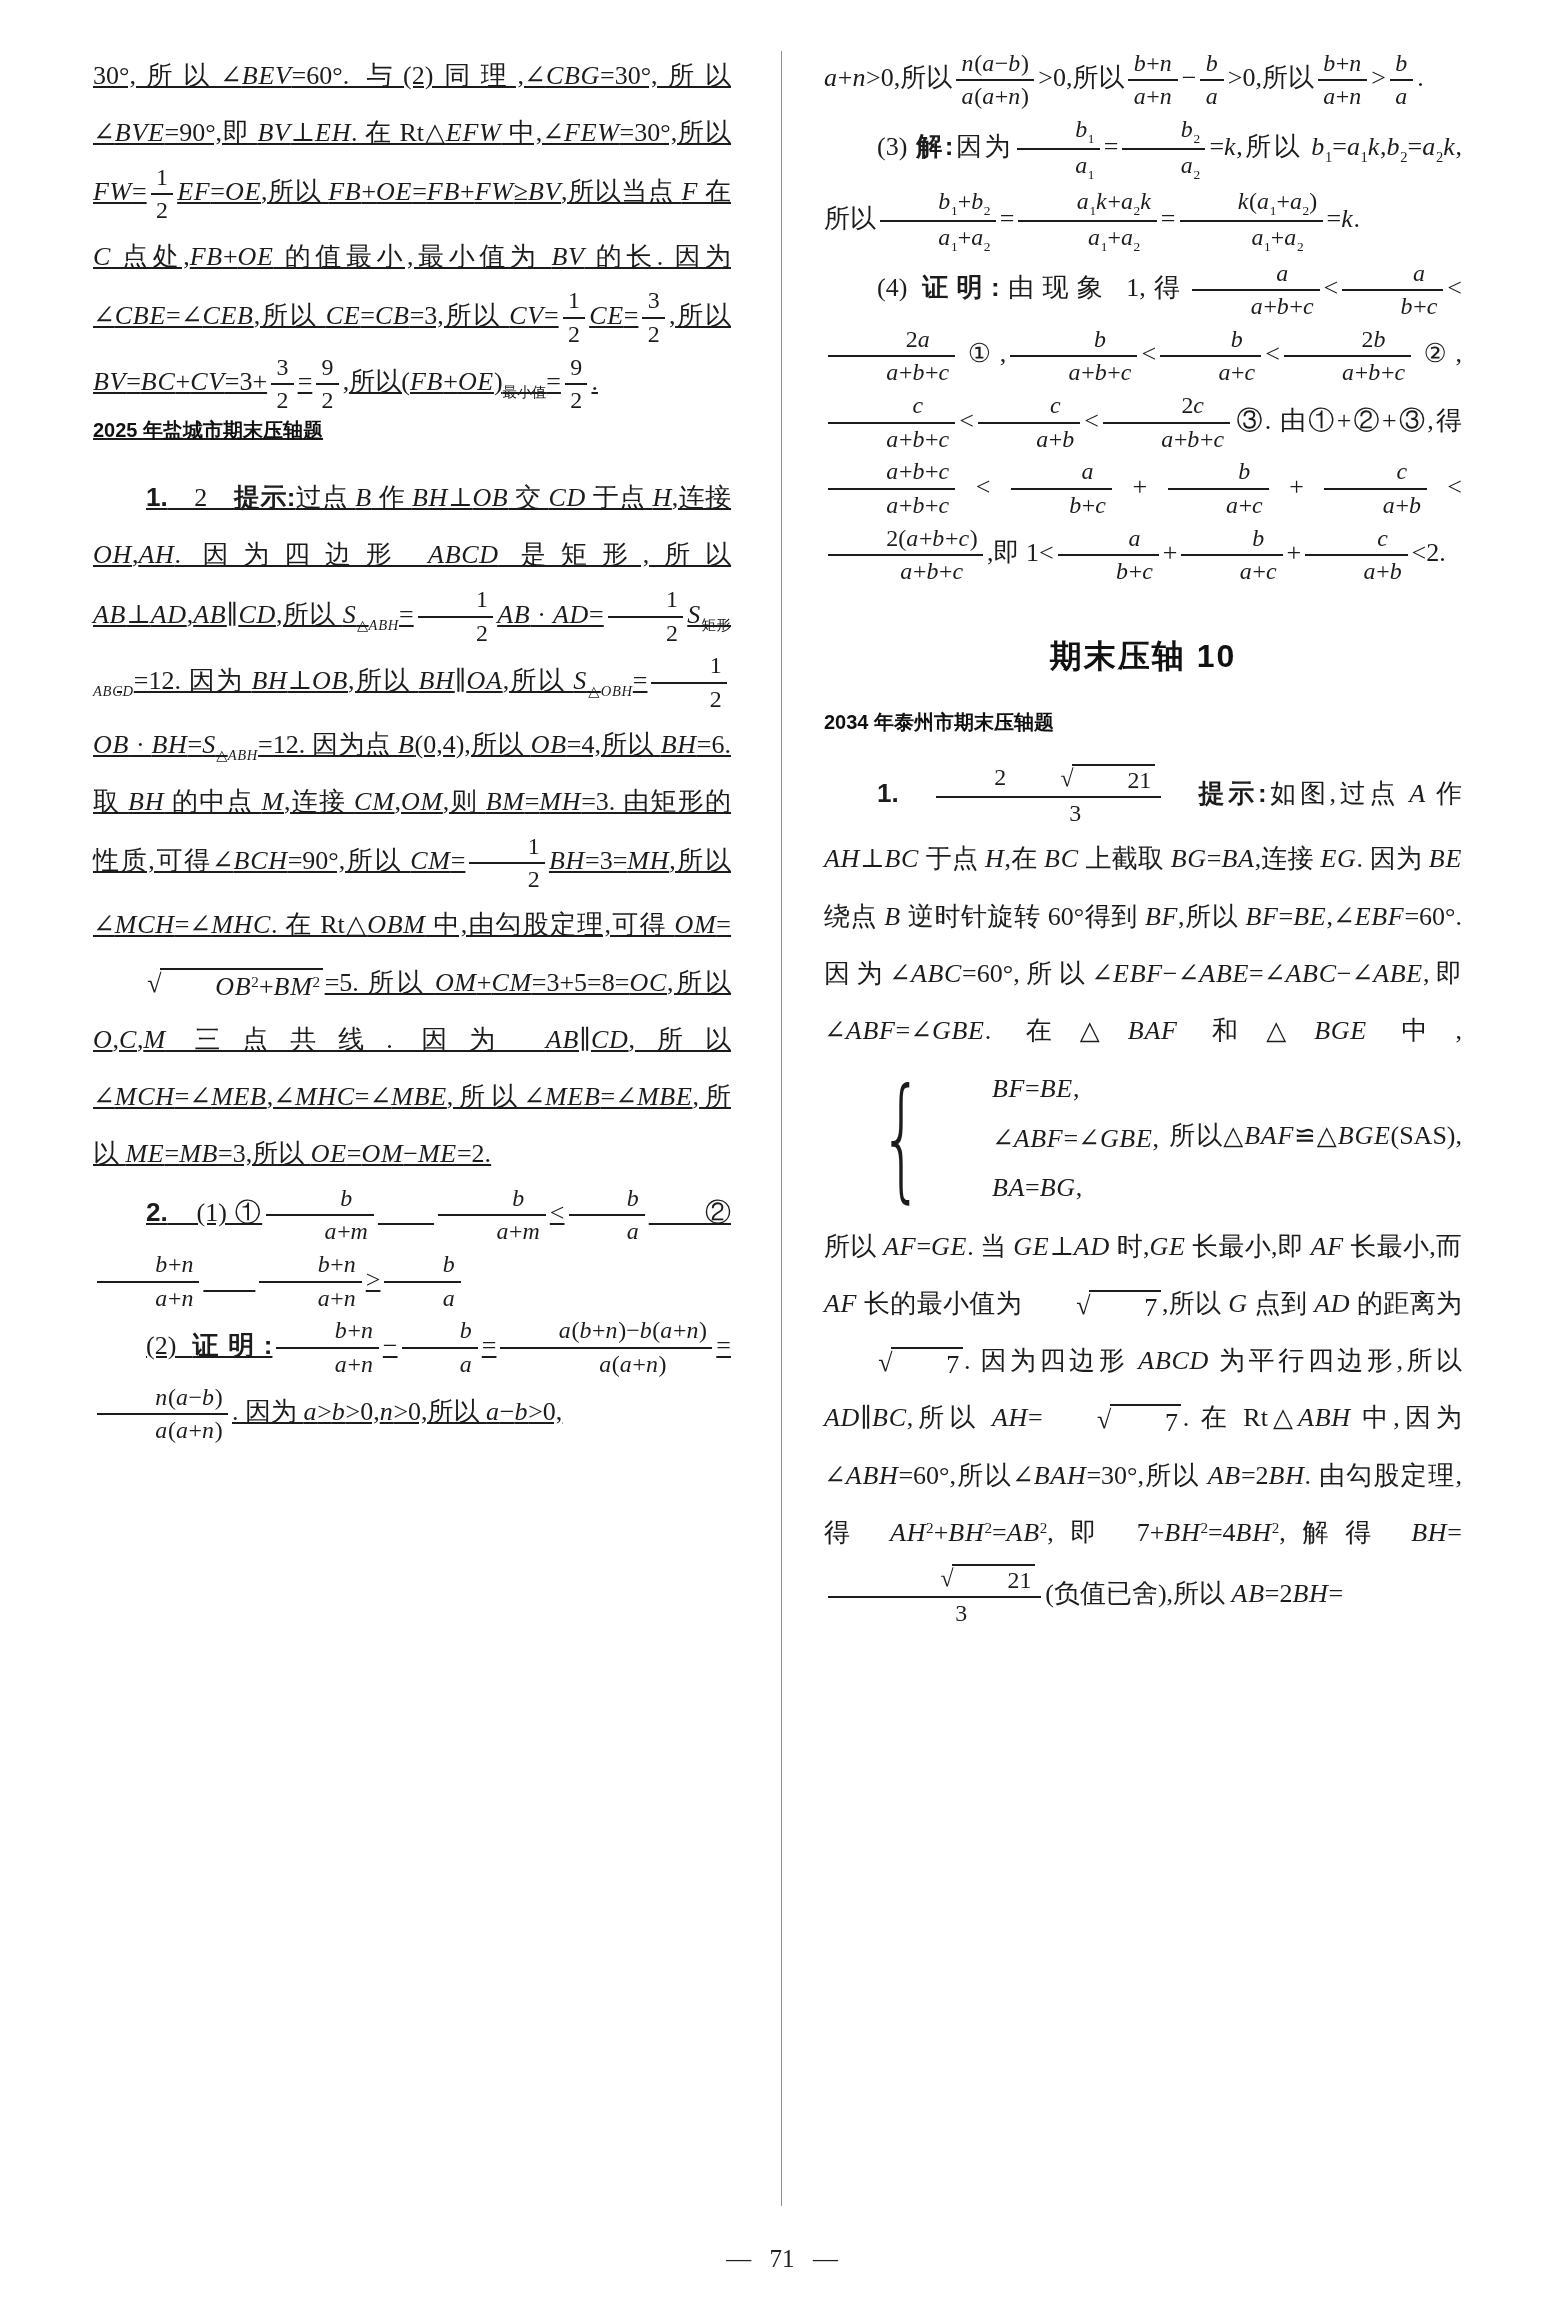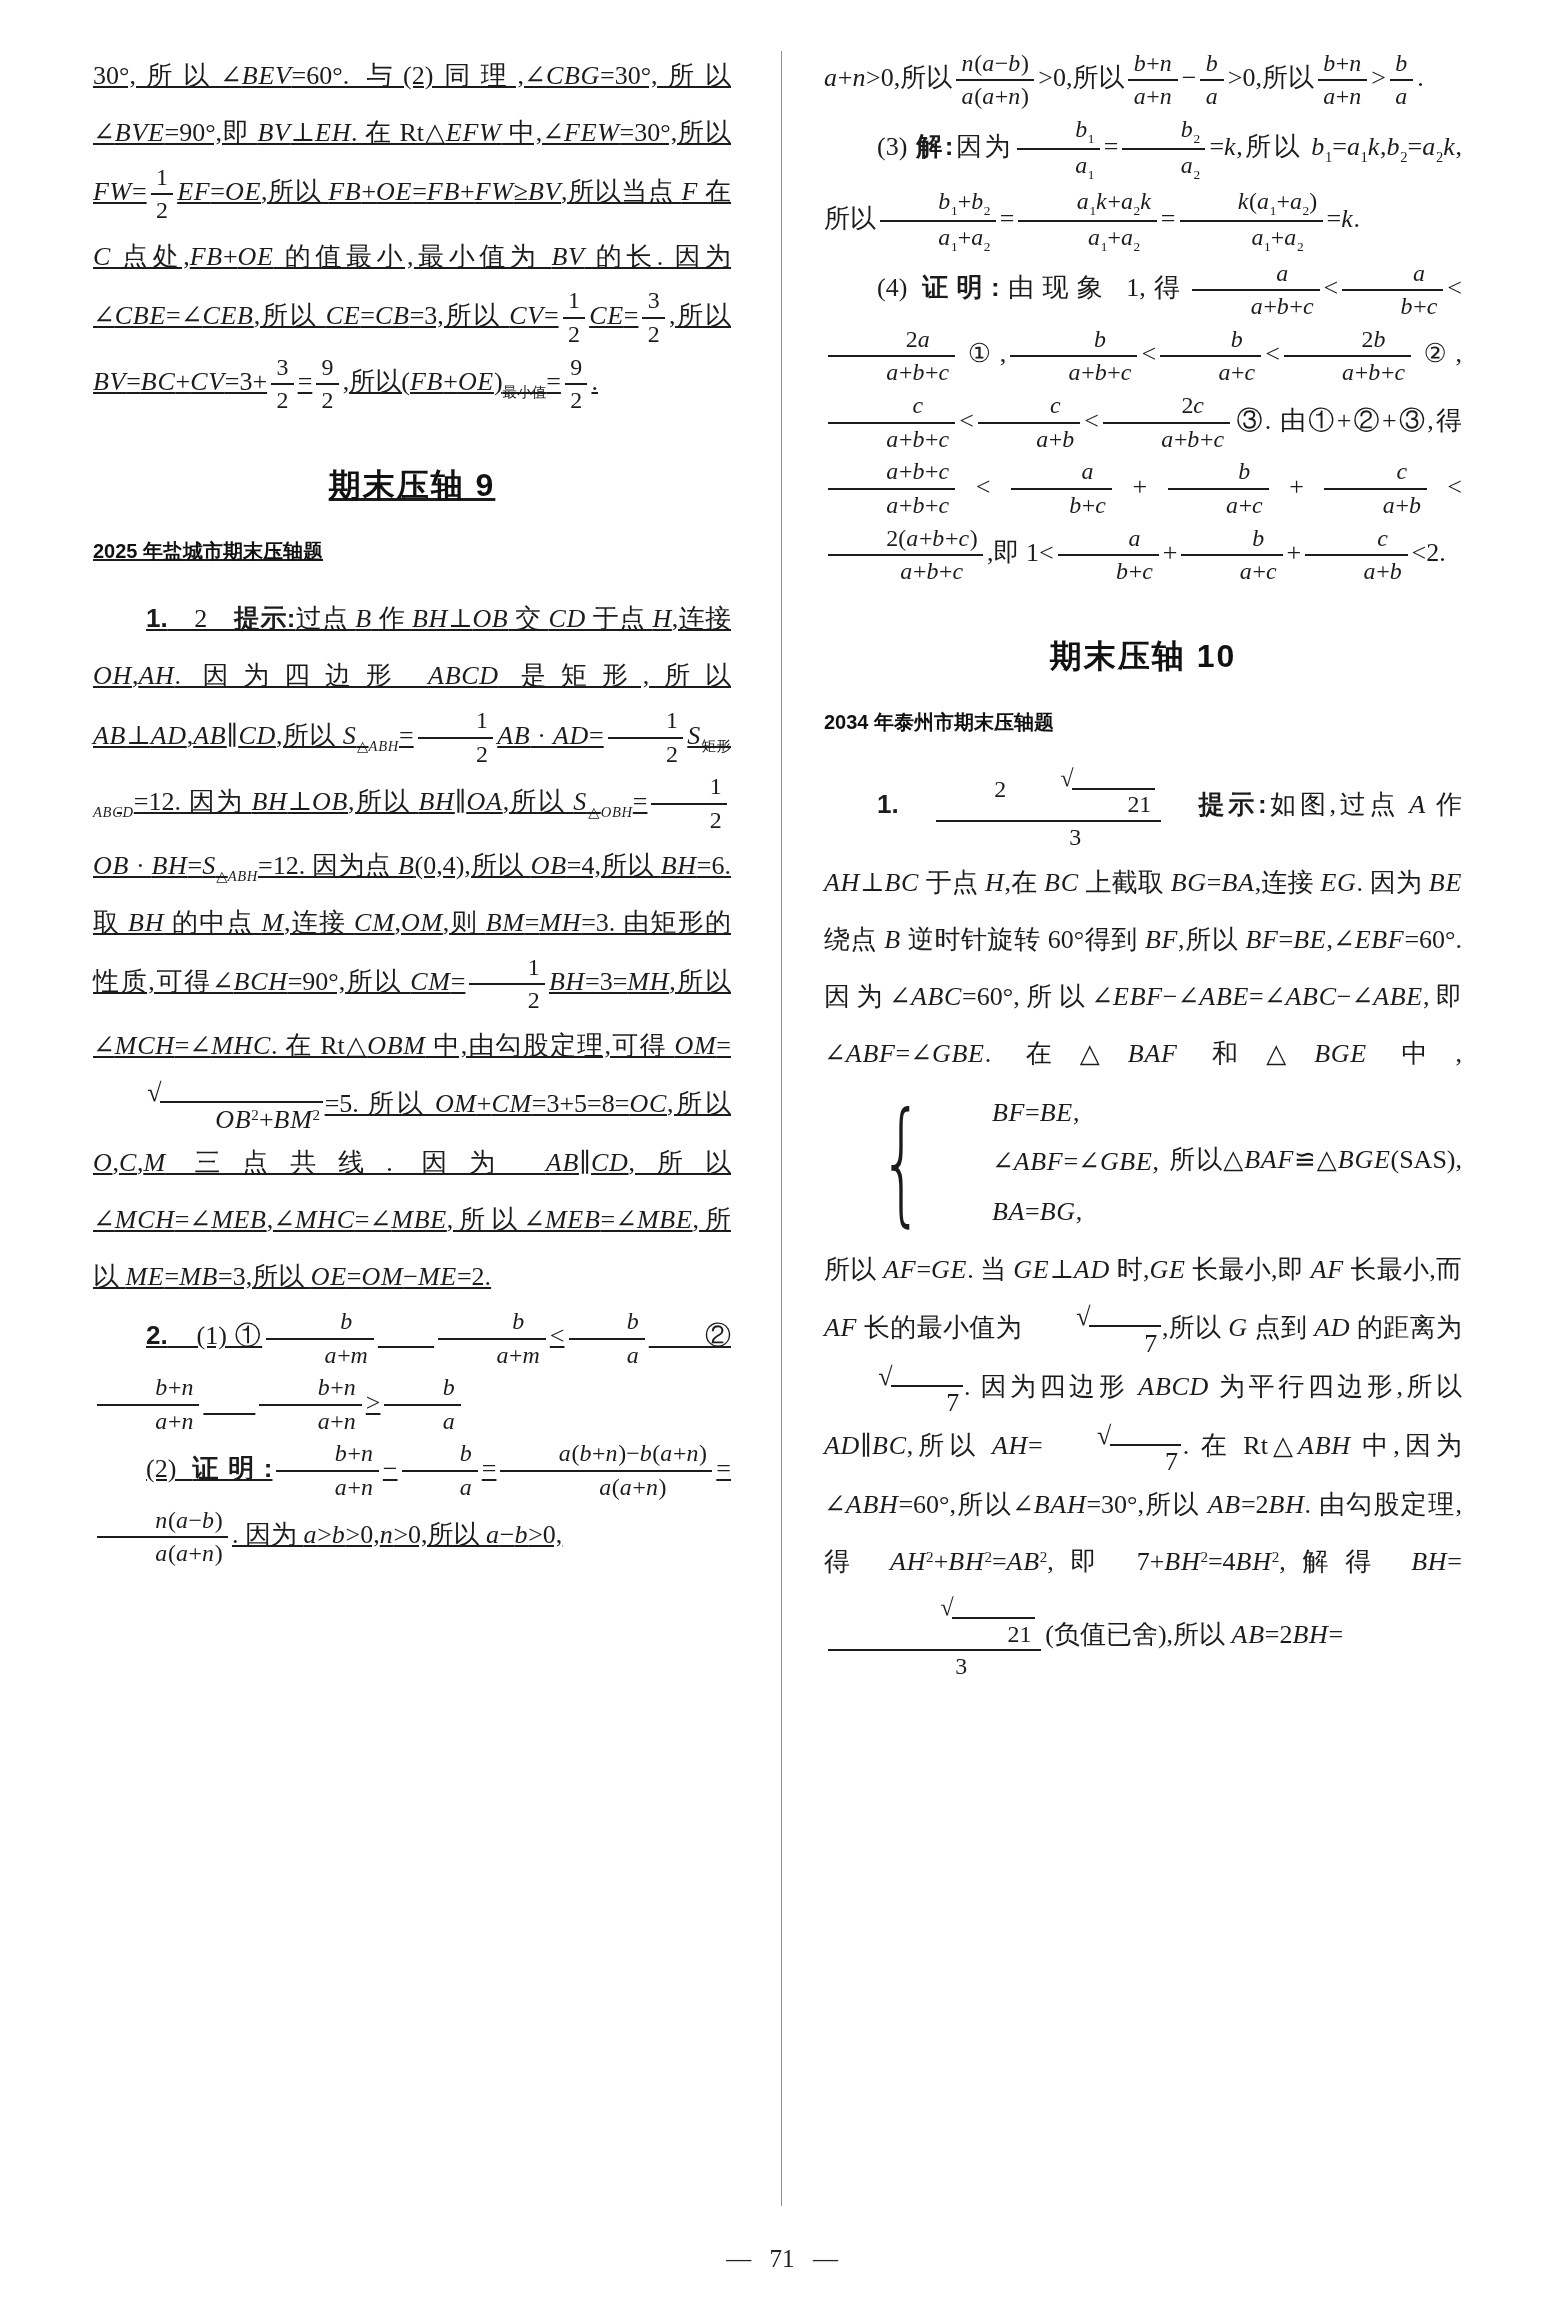--- a/index.html
+++ b/index.html
@@ -46,21 +46,21 @@
   .mv { font-style:italic; font-family:"Liberation Serif","DejaVu Serif",serif; letter-spacing:0.7px; }
   .bd { font-family:"Liberation Sans","DejaVu Sans",sans-serif; font-weight:700; font-style:normal; }
   .frac {
     display:inline-block; text-align:center; vertical-align:middle;
     line-height:1.15; margin:2.6px 4px; font-size:0.92em;
   }
   .frac .num { display:block; border-bottom:2px solid currentColor; padding:0 5.3px 2px; }
   .frac .den { display:block; padding:2px 5.3px 0; }
   .sqrt { display:inline-flex; align-items:flex-start; white-space:nowrap; vertical-align:middle; margin:0 1.3px; }
   .rsign { display:inline-block; line-height:1.12; transform:translateY(0.7px); }
-  .rbody { display:inline-block; border-top:2px solid currentColor; line-height:1.12; padding:1.3px 3.3px 0 2px; margin-left:-1.3px;margin-top:24px; }
+  .rbody { display:inline-block; border-top:2px solid currentColor; line-height:1.12; padding:1.3px 3.3px 0 2px; margin-left:-1.3px; }
   .msub { font-size:0.56em; vertical-align:-0.45em; letter-spacing:0; }
   .msup { font-size:0.58em; vertical-align:0.55em; letter-spacing:0; }
   .sys { display:inline-flex; align-items:center; vertical-align:middle; margin:5.3px 9.2px 5.3px 2.6px; }
   .sys .brace {
     font-family:"DejaVu Sans","Liberation Sans",sans-serif;
     font-size:3.1em; line-height:1; font-weight:300;
     transform:scaleY(1.65) scaleX(0.85); transform-origin:center; margin-right:8px;
   }
   .sys .syscol { display:inline-block; text-align:left; }
   .sys .sysrow { display:block; line-height:1.9; }
@@ -70,21 +70,20 @@
   }
   .footer span { margin:0 9.2px; }
 </style>
 </head>
 <body>
 
 <div class="page">
 
   <div class="col col-left">
     <p class="para">30°,所以∠<span class="mv">BEV</span>=60°. 与(2)同理,∠<span class="mv">CBG</span>=30°,所以∠<span class="mv">BVE</span>=90°,即 <span class="mv">BV</span>⊥<span class="mv">EH</span>. 在 Rt△<span class="mv">EFW</span> 中,∠<span class="mv">FEW</span>=30°,所以 <span class="mv">FW</span>=<span class="frac"><span class="num">1</span><span class="den">2</span></span><span class="mv">EF</span>=<span class="mv">OE</span>,所以 <span class="mv">FB</span>+<span class="mv">OE</span>=<span class="mv">FB</span>+<span class="mv">FW</span>≥<span class="mv">BV</span>,所以当点 <span class="mv">F</span> 在 <span class="mv">C</span> 点处,<span class="mv">FB</span>+<span class="mv">OE</span> 的值最小,最小值为 <span class="mv">BV</span> 的长. 因为∠<span class="mv">CBE</span>=∠<span class="mv">CEB</span>,所以 <span class="mv">CE</span>=<span class="mv">CB</span>=3,所以 <span class="mv">CV</span>=<span class="frac"><span class="num">1</span><span class="den">2</span></span><span class="mv">CE</span>=<span class="frac"><span class="num">3</span><span class="den">2</span></span>,所以 <span class="mv">BV</span>=<span class="mv">BC</span>+<span class="mv">CV</span>=3+<span class="frac"><span class="num">3</span><span class="den">2</span></span>=<span class="frac"><span class="num">9</span><span class="den">2</span></span>,所以(<span class="mv">FB</span>+<span class="mv">OE</span>)<span class="msub">最小值</span>=<span class="frac"><span class="num">9</span><span class="den">2</span></span>.</p>
-    <h2 class="h-center">期末压轴 9</h2>
     <h3 class="h-sub">2025 年盐城市期末压轴题</h3>
     <p class="para indent"><span class="bd">1.</span>　2　<span class="bd">提示:</span>过点 <span class="mv">B</span> 作 <span class="mv">BH</span>⊥<span class="mv">OB</span> 交 <span class="mv">CD</span> 于点 <span class="mv">H</span>,连接 <span class="mv">OH</span>,<span class="mv">AH</span>. 因为四边形 <span class="mv">ABCD</span> 是矩形,所以 <span class="mv">AB</span>⊥<span class="mv">AD</span>,<span class="mv">AB</span>∥<span class="mv">CD</span>,所以 <span class="mv">S</span><span class="msub">△<span class="mv">ABH</span></span>=<span class="frac"><span class="num">1</span><span class="den">2</span></span><span class="mv">AB</span> · <span class="mv">AD</span>=<span class="frac"><span class="num">1</span><span class="den">2</span></span><span class="mv">S</span><span class="msub">矩形<span class="mv">ABCD</span></span>=12. 因为 <span class="mv">BH</span>⊥<span class="mv">OB</span>,所以 <span class="mv">BH</span>∥<span class="mv">OA</span>,所以 <span class="mv">S</span><span class="msub">△<span class="mv">OBH</span></span>=<span class="frac"><span class="num">1</span><span class="den">2</span></span><span class="mv">OB</span> · <span class="mv">BH</span>=<span class="mv">S</span><span class="msub">△<span class="mv">ABH</span></span>=12. 因为点 <span class="mv">B</span>(0,4),所以 <span class="mv">OB</span>=4,所以 <span class="mv">BH</span>=6. 取 <span class="mv">BH</span> 的中点 <span class="mv">M</span>,连接 <span class="mv">CM</span>,<span class="mv">OM</span>,则 <span class="mv">BM</span>=<span class="mv">MH</span>=3. 由矩形的性质,可得∠<span class="mv">BCH</span>=90°,所以 <span class="mv">CM</span>=<span class="frac"><span class="num">1</span><span class="den">2</span></span><span class="mv">BH</span>=3=<span class="mv">MH</span>,所以∠<span class="mv">MCH</span>=∠<span class="mv">MHC</span>. 在 Rt△<span class="mv">OBM</span> 中,由勾股定理,可得 <span class="mv">OM</span>=<span class="sqrt">
           <span class="rsign">√</span>
           <span class="rbody"><span class="mv">OB</span><span class="msup">2</span>+<span class="mv">BM</span><span class="msup">2</span></span>
         </span>=5. 所以 <span class="mv">OM</span>+<span class="mv">CM</span>=3+5=8=<span class="mv">OC</span>,所以 <span class="mv">O</span>,<span class="mv">C</span>,<span class="mv">M</span> 三点共线. 因为 <span class="mv">AB</span>∥<span class="mv">CD</span>,所以∠<span class="mv">MCH</span>=∠<span class="mv">MEB</span>,∠<span class="mv">MHC</span>=∠<span class="mv">MBE</span>,所以∠<span class="mv">MEB</span>=∠<span class="mv">MBE</span>,所以 <span class="mv">ME</span>=<span class="mv">MB</span>=3,所以 <span class="mv">OE</span>=<span class="mv">OM</span>−<span class="mv">ME</span>=2.</p>
     <p class="para indent"><span class="bd">2.</span>　(1) ①<span class="frac"><span class="num"><span class="mv">b</span></span><span class="den"><span class="mv">a</span>+<span class="mv">m</span></span></span>　　<span class="frac"><span class="num"><span class="mv">b</span></span><span class="den"><span class="mv">a</span>+<span class="mv">m</span></span></span>&lt;<span class="frac"><span class="num"><span class="mv">b</span></span><span class="den"><span class="mv">a</span></span></span>　　②<span class="frac"><span class="num"><span class="mv">b</span>+<span class="mv">n</span></span><span class="den"><span class="mv">a</span>+<span class="mv">n</span></span></span>　　<span class="frac"><span class="num"><span class="mv">b</span>+<span class="mv">n</span></span><span class="den"><span class="mv">a</span>+<span class="mv">n</span></span></span>&gt;<span class="frac"><span class="num"><span class="mv">b</span></span><span class="den"><span class="mv">a</span></span></span></p>
     <p class="para indent">(2) <span class="bd">证明:</span><span class="frac"><span class="num"><span class="mv">b</span>+<span class="mv">n</span></span><span class="den"><span class="mv">a</span>+<span class="mv">n</span></span></span>−<span class="frac"><span class="num"><span class="mv">b</span></span><span class="den"><span class="mv">a</span></span></span>=<span class="frac"><span class="num"><span class="mv">a</span>(<span class="mv">b</span>+<span class="mv">n</span>)−<span class="mv">b</span>(<span class="mv">a</span>+<span class="mv">n</span>)</span><span class="den"><span class="mv">a</span>(<span class="mv">a</span>+<span class="mv">n</span>)</span></span>=<span class="frac"><span class="num"><span class="mv">n</span>(<span class="mv">a</span>−<span class="mv">b</span>)</span><span class="den"><span class="mv">a</span>(<span class="mv">a</span>+<span class="mv">n</span>)</span></span>. 因为 <span class="mv">a</span>&gt;<span class="mv">b</span>&gt;0,<span class="mv">n</span>&gt;0,所以 <span class="mv">a</span>−<span class="mv">b</span>&gt;0,</p>
   </div>
 
   <div class="divider"></div>

